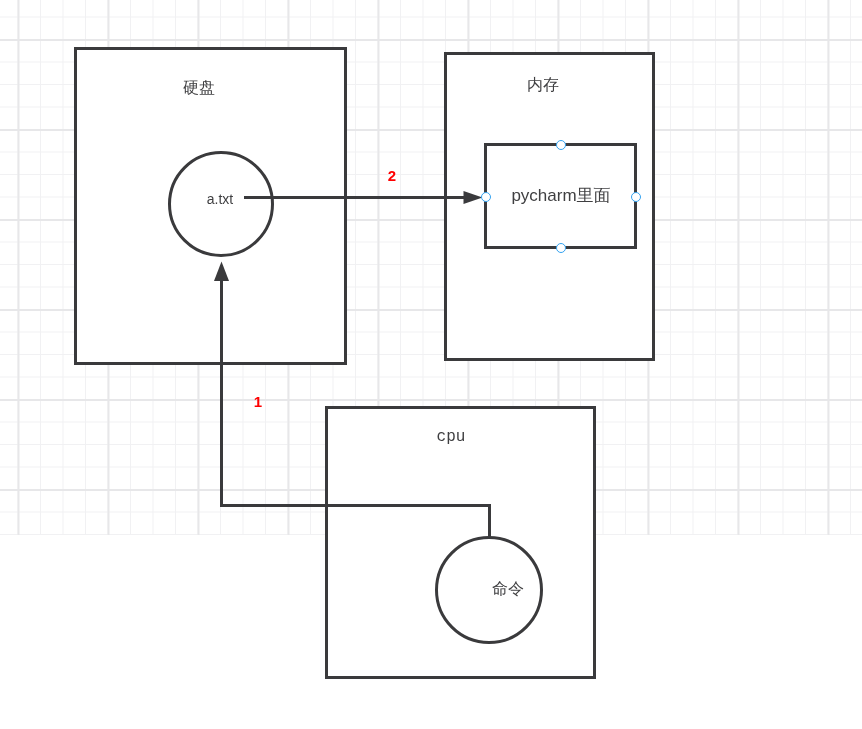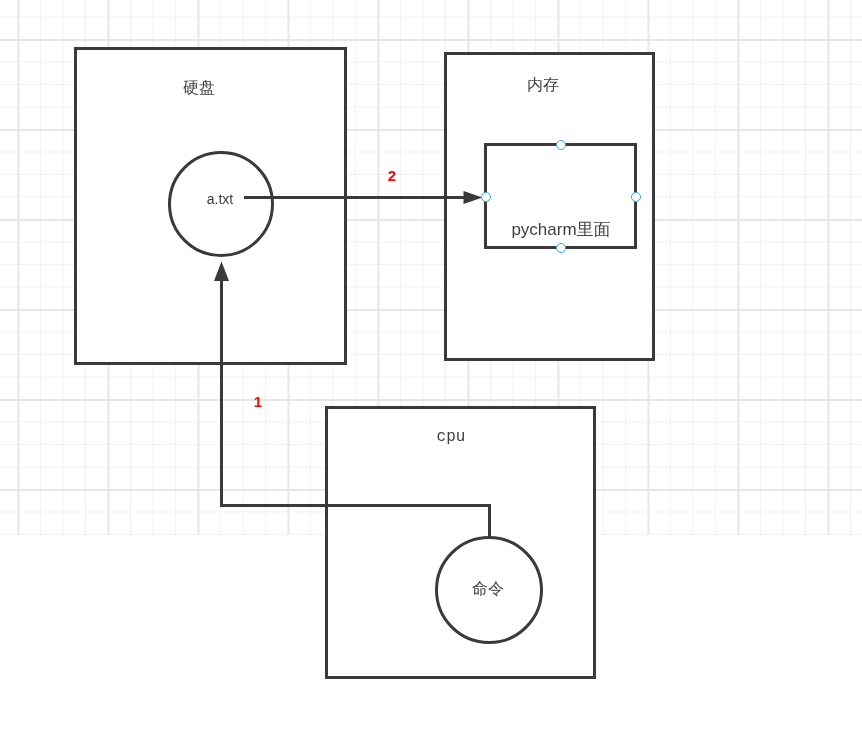--- a/index.html
+++ b/index.html
@@ -36,21 +36,21 @@
   #connector-layer{position:absolute;left:0;top:0;pointer-events:none;}
   .connector{color:var(--stroke,#3a3a3c);}
   .connector .wire{stroke:currentColor;stroke-width:3;fill:none;}
   .connector .head{fill:currentColor;stroke:none;}
   .handle{
     position:absolute;width:10px;height:10px;border-radius:50%;
     box-sizing:border-box;background:#fff;
     border:1.6px solid var(--handle-blue,#33a3f1);
     transform:translate(-50%,-50%);
   }
-  #res-label{font-size:17px;line-height:26px;margin-top:34px;}
+  #res-label{font-size:17px;line-height:26px;}
 </style>
 </head>
 <body>
 
 <div id="canvas">
 
   <div class="shape" style="left:74px;top:47px;width:273px;height:318px;"></div>
 
   <div class="shape" style="left:444px;top:52px;width:211px;height:309px;"></div>
 
@@ -78,21 +78,21 @@
   <div class="shape-label" style="left:220px;top:199px;font-size:14px;">a.txt</div>
 
   <div class="shape-label" style="left:543px;top:87px;font-family:Liberation Mono, monospace;">内存</div>
 
   <div class="shape-label" id="res-label" style="left:561px;top:196px;">
     <div>pycharm里面</div>
   </div>
 
   <div class="shape-label" style="left:451px;top:438px;font-family:Liberation Mono, monospace;">cpu</div>
 
-  <div class="shape-label" style="left:488px;top:589px;text-align:center;">命令</div>
+  <div class="shape-label" style="left:508px;top:589px;text-align:center;">命令</div>
 
   <div class="edge-label" style="left:258px;top:401px;">1</div>
 
   <div class="edge-label" style="left:392px;top:175px;">2</div>
 
   <div class="handle" style="left:560.5px;top:144.5px;"></div>
   <div class="handle" style="left:485.5px;top:197px;"></div>
   <div class="handle" style="left:635.5px;top:197px;"></div>
   <div class="handle" style="left:560.5px;top:247.5px;"></div>
 

